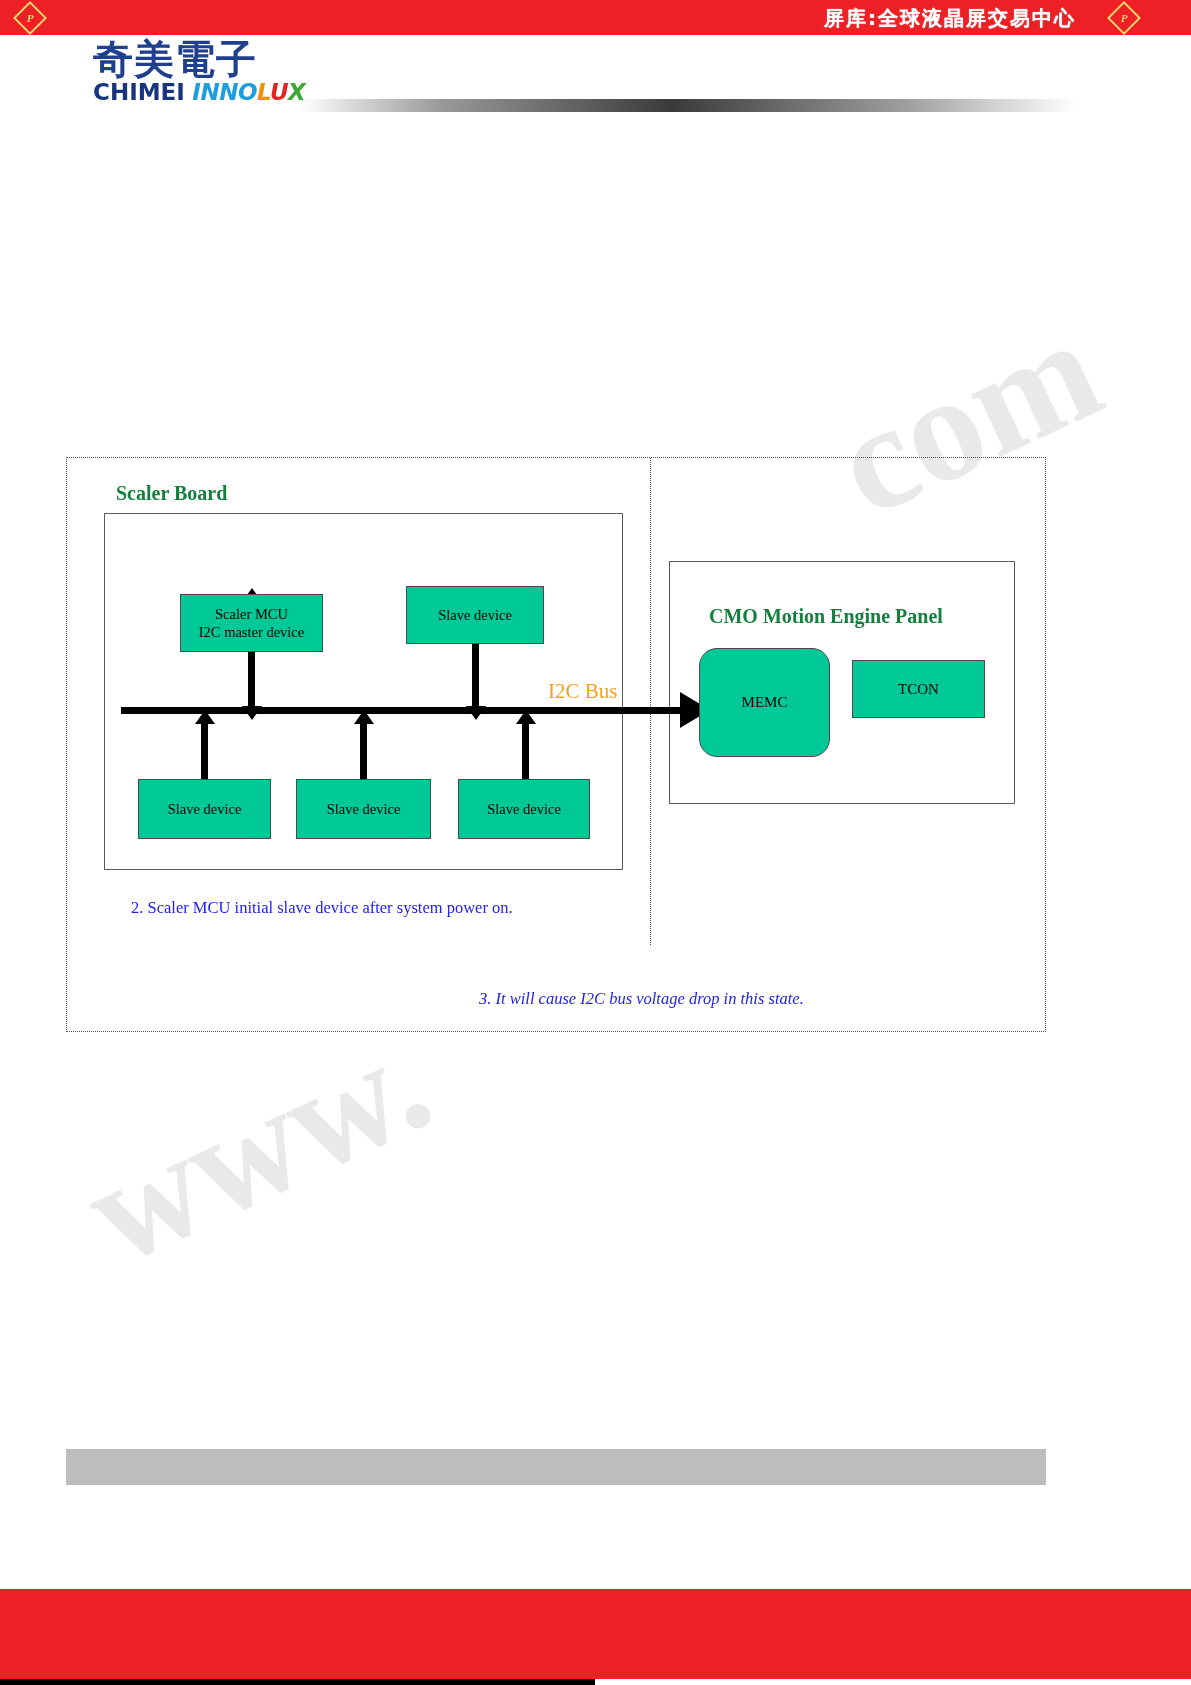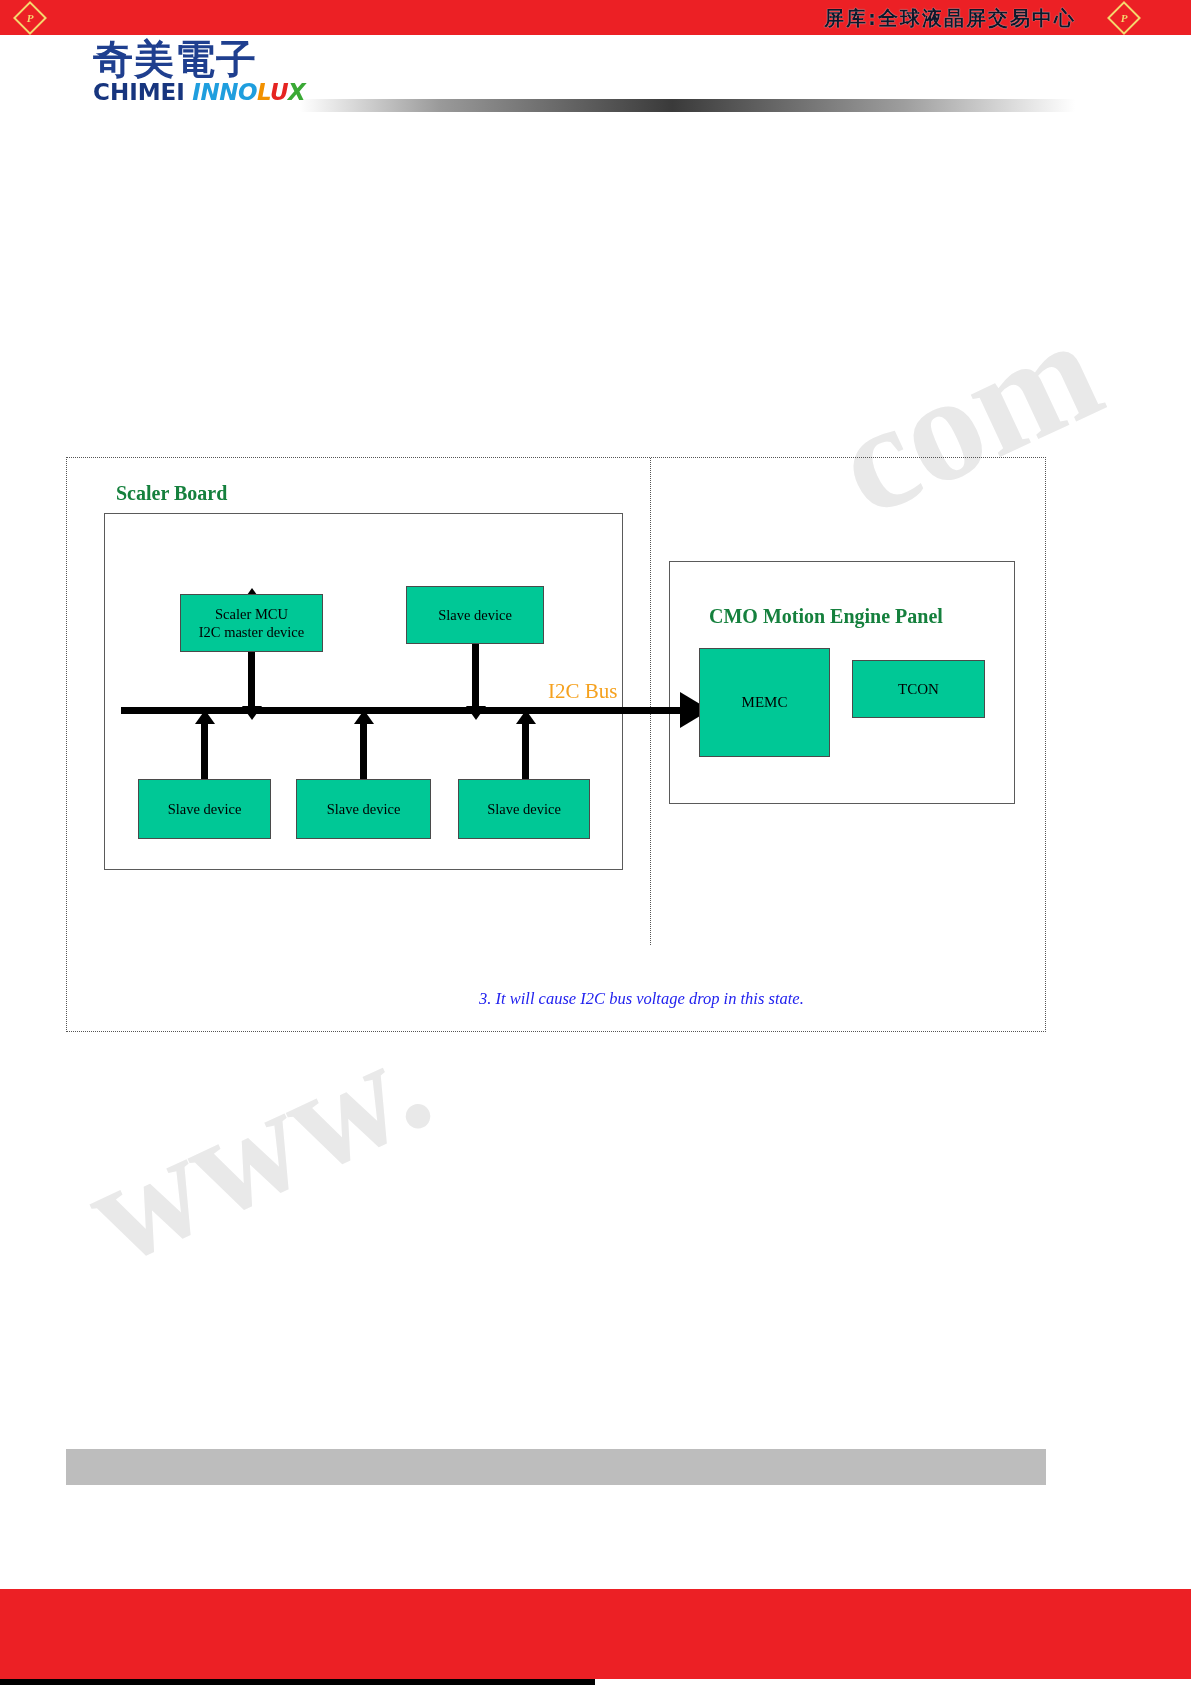--- a/index.html
+++ b/index.html
@@ -20,21 +20,21 @@
     position: absolute;
     left: 0; top: 0;
     width: 1191px; height: 35px;
     background: #ec2025;
     z-index: 40;
   }
   .banner-text {
     position: absolute;
     right: 115px; top: 50%;
     transform: translateY(-50%);
-    color: #0f172a;
+    color: #ffffff;
     font-family: "DejaVu Sans", sans-serif;
     font-size: 20px;
     font-weight: bold;
     letter-spacing: 2px;
     white-space: nowrap;
     text-shadow: 0 0 1px #ffffff;
   }
   .diamond-logo {
     position: absolute;
     top: 50%;
@@ -178,21 +178,21 @@
     color: #000000;
     line-height: 1.25;
     z-index: 14;
   }
   .dev-mcu       { left: 113px; top: 136px; width: 143px; height: 58px; }
   .dev-slave-top { left: 339px; top: 128px; width: 138px; height: 58px; }
   .dev-slave-1   { left:  71px; top: 321px; width: 133px; height: 60px; }
   .dev-slave-2   { left: 229px; top: 321px; width: 135px; height: 60px; }
   .dev-slave-3   { left: 391px; top: 321px; width: 132px; height: 60px; }
   .dev-memc      { left: 632px; top: 190px; width: 131px; height: 109px;
-                   font-size: 15px; }
+                   font-size: 15px; border-radius: 18px; }
   .dev-tcon      { left: 785px; top: 202px; width: 133px; height: 58px;
                    font-size: 15px; }
 
   
   .bus-line {
     position: absolute;
     left: 54px; top: 249px;
     width: 567px; height: 7px;
     background: #000000;
     z-index: 12;
@@ -336,20 +336,21 @@
   <div class="bus-line"></div>
   <div class="bus-arrow-head"></div>
   <div class="bus-label">I2C Bus</div>
 
   <div class="arrow-v both arr-mcu"></div>
   <div class="arrow-v both arr-slavetop"></div>
   <div class="arrow-v up arr-s1"></div>
   <div class="arrow-v up arr-s2"></div>
   <div class="arrow-v up arr-s3"></div>
 
+  <div class="note note-2">2. Scaler MCU initial slave device after system power on.</div>
   <div class="note note-3">3. It will cause I2C bus voltage drop in this state.</div>
 </div>
 
 <div class="gray-bar"></div>
 
 <div class="footer-banner"></div>
 <div class="footer-rule"></div>
 <div class="footer-text"></div>
 
 </body></html>

